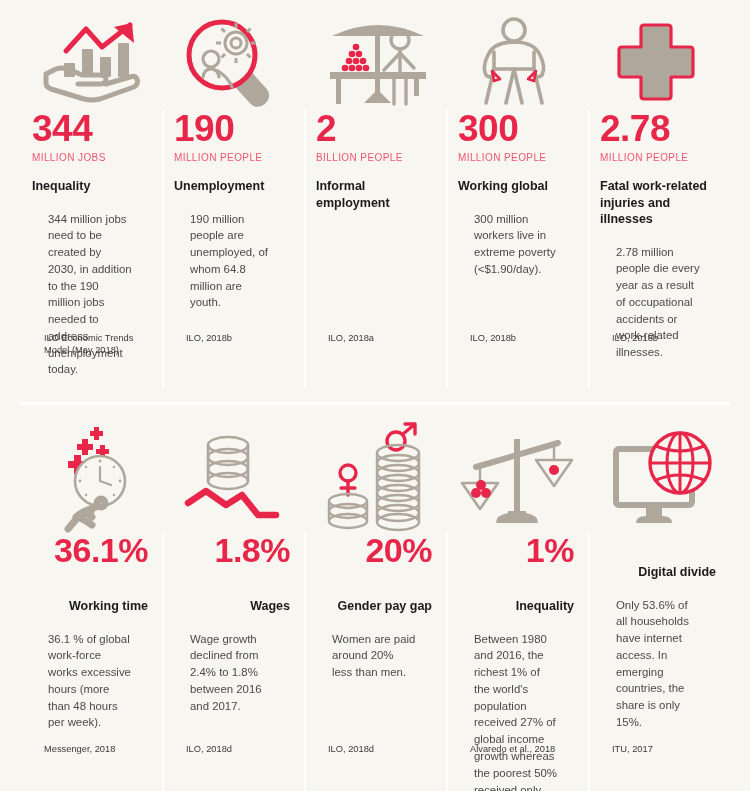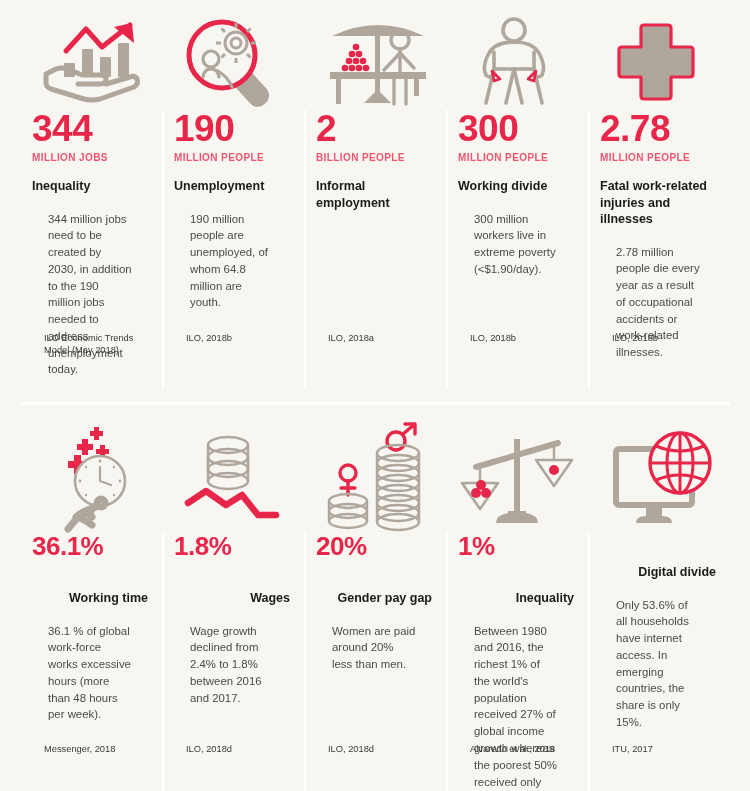--- a/index.html
+++ b/index.html
@@ -71,26 +71,27 @@
   .stat-number {
     color: #e8264a;
     font-weight: 700;
     font-size: 37px;
     line-height: 1;
     letter-spacing: -0.5px;
     margin: 0 0 5px 0;
     white-space: nowrap;
   }
   .row-2 .stat-number {
-    font-size: 26px;
+    font-size: 34px;
     margin-bottom: 0;
+    text-align: right;
   }
   .stat-unit {
     color: #f05570;
-    font-weight: 700;
+    font-weight: 400;
     font-size: 10px;
     letter-spacing: 0.4px;
     line-height: 1.2;
     margin: 0 0 14px 0;
     text-transform: uppercase;
     white-space: nowrap;
   }
   .card-title {
     color: #1b1b1b;
     font-weight: 700;
@@ -244,21 +245,21 @@
               <path d="M78 58 Q74 62 69 58"></path>
             </g>
             <g fill="none" stroke="#e8264a" stroke-width="2.6" stroke-linejoin="round">
               <path d="M28 54 L36 62 L30 64 Z"></path>
               <path d="M72 54 L64 62 L70 64 Z"></path>
             </g>
           </svg>
         </div>
         <div class="stat-number">300</div>
         <div class="stat-unit">MILLION PEOPLE</div>
-        <div class="card-title">Working divide</div>
+        <div class="card-title">Working global</div>
         <div class="card-body">300 million workers live in extreme poverty (&lt;$1.90/day).</div>
         <div class="card-source">ILO, 2018b</div>
       </div>
     </div>
 
     <div class="card">
       <div class="card-inner">
         <div class="icon-wrap">
           <svg width="100" height="90" viewBox="0 0 100 90">
             <path d="M38 8 L62 8 Q65 8 65 11 L65 30 L84 30 Q87 30 87 33 L87 57 Q87 60 84 60 L65 60 L65 79 Q65 82 62 82 L38 82 Q35 82 35 79 L35 60 L16 60 Q13 60 13 57 L13 33 Q13 30 16 30 L35 30 L35 11 Q35 8 38 8 Z" fill="#b0a79c" stroke="#e8264a" stroke-width="3.2" stroke-linejoin="round"></path>

